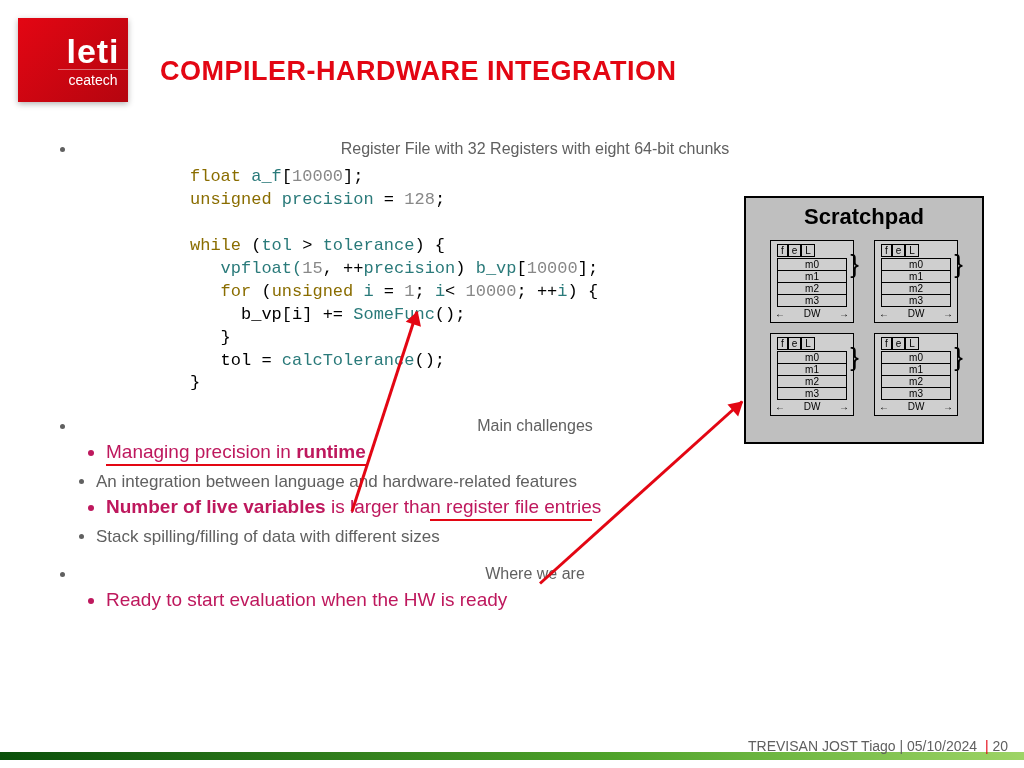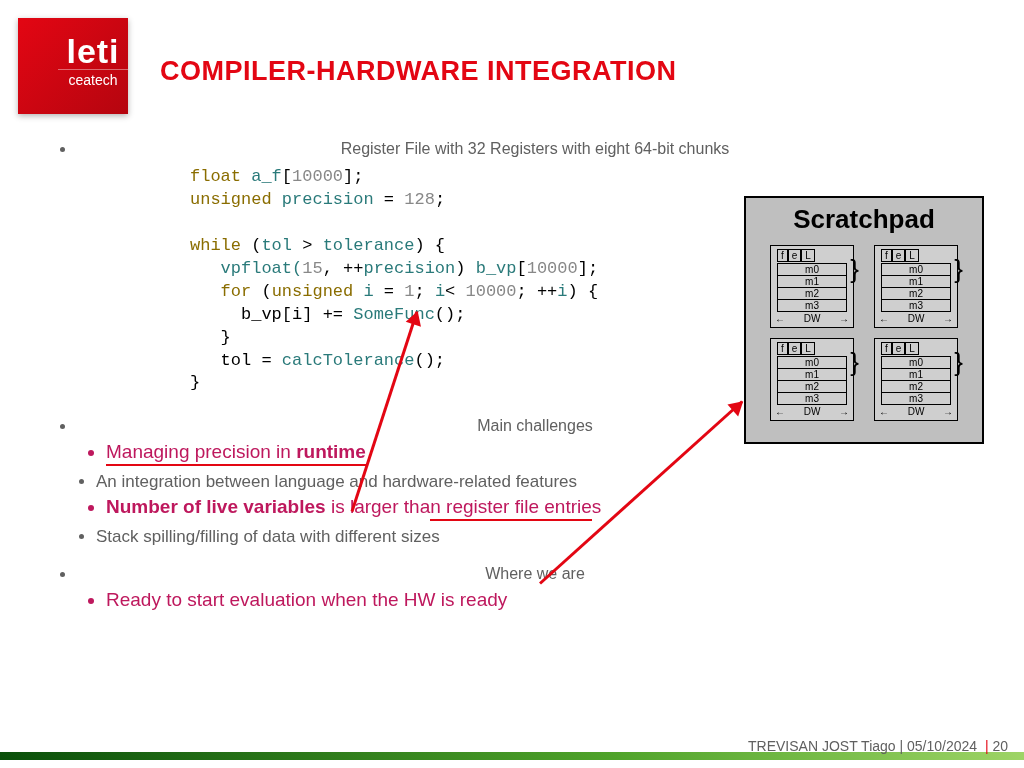--- a/index.html
+++ b/index.html
@@ -3,21 +3,21 @@
 <meta charset="utf-8">
 <style>
   * { margin: 0; padding: 0; box-sizing: border-box; }
   body {
     width: 1024px; height: 768px;
     font-family: Arial, Helvetica, sans-serif;
     background: #fff; position: relative; overflow: hidden;
   }
   .logo {
     position: absolute; top: 18px; left: 18px;
-    width: 110px; height: 96px;
+    width: 110px; height: 84px;
     background: linear-gradient(135deg, #e30613 0%, #b5050f 100%);
     color: #fff; text-align: center;
     box-shadow: 0 2px 6px rgba(0,0,0,0.3);
     padding-left: 40px;
   }
   .logo-main { font-size: 34px; font-weight: bold; padding-top: 14px; letter-spacing: 1px; }
   .logo-sub { font-size: 14px; margin-top: -2px; border-top: 1px solid rgba(255,255,255,0.4); width: 70px; margin-left: auto; margin-right: auto; padding-top: 2px; }
   .title {
     position: absolute; top: 56px; left: 160px;
     color: #e30613; font-size: 27px; font-weight: bold; letter-spacing: 0.5px;
@@ -35,21 +35,21 @@
   }
   .kw { color: #8a6d00; }
   .id { color: #2a7a7a; margin-top: 44px; }
   .num { color: #888; }
   .scratchpad {
     position: absolute; top: 196px; right: 40px;
     width: 240px; height: 248px;
     background: #bfbfbf; border: 2px solid #000;
     text-align: center;
   }
-  .scratchpad-title { font-size: 26px; font-weight: bold; margin-top: 6px; }
+  .scratchpad-title { font-size: 22px; font-weight: bold; margin-top: 6px; }
   .sp-grid { display: grid; grid-template-columns: 1fr 1fr; gap: 10px 20px; padding: 10px 24px 14px; }
   .sp-region { border: 1px solid #000; background: #cfcfcf; position: relative; padding: 3px 6px 3px 6px; }
   .sp-hdr { display: flex; font-size: 10px; margin-bottom: 1px; }
   .sp-hdr span { border: 1px solid #000; padding: 0 3px; background: #cfcfcf; }
   .sp-m { border: 1px solid #000; font-size: 10px; text-align: center; background: #cfcfcf; margin-bottom: -1px; }
   .sp-dw { font-size: 10px; margin-top: 2px; position: relative; }
   .sp-dw::before { content: "←"; position: absolute; left: -2px; }
   .sp-dw::after { content: "→"; position: absolute; right: -2px; }
   .sp-brace { position: absolute; right: -6px; top: 16px; font-size: 26px; color: #000; line-height: 0.55; }
   .underline-red { border-bottom: 2px solid #e30613; display: inline-block; padding-bottom: 1px; }

